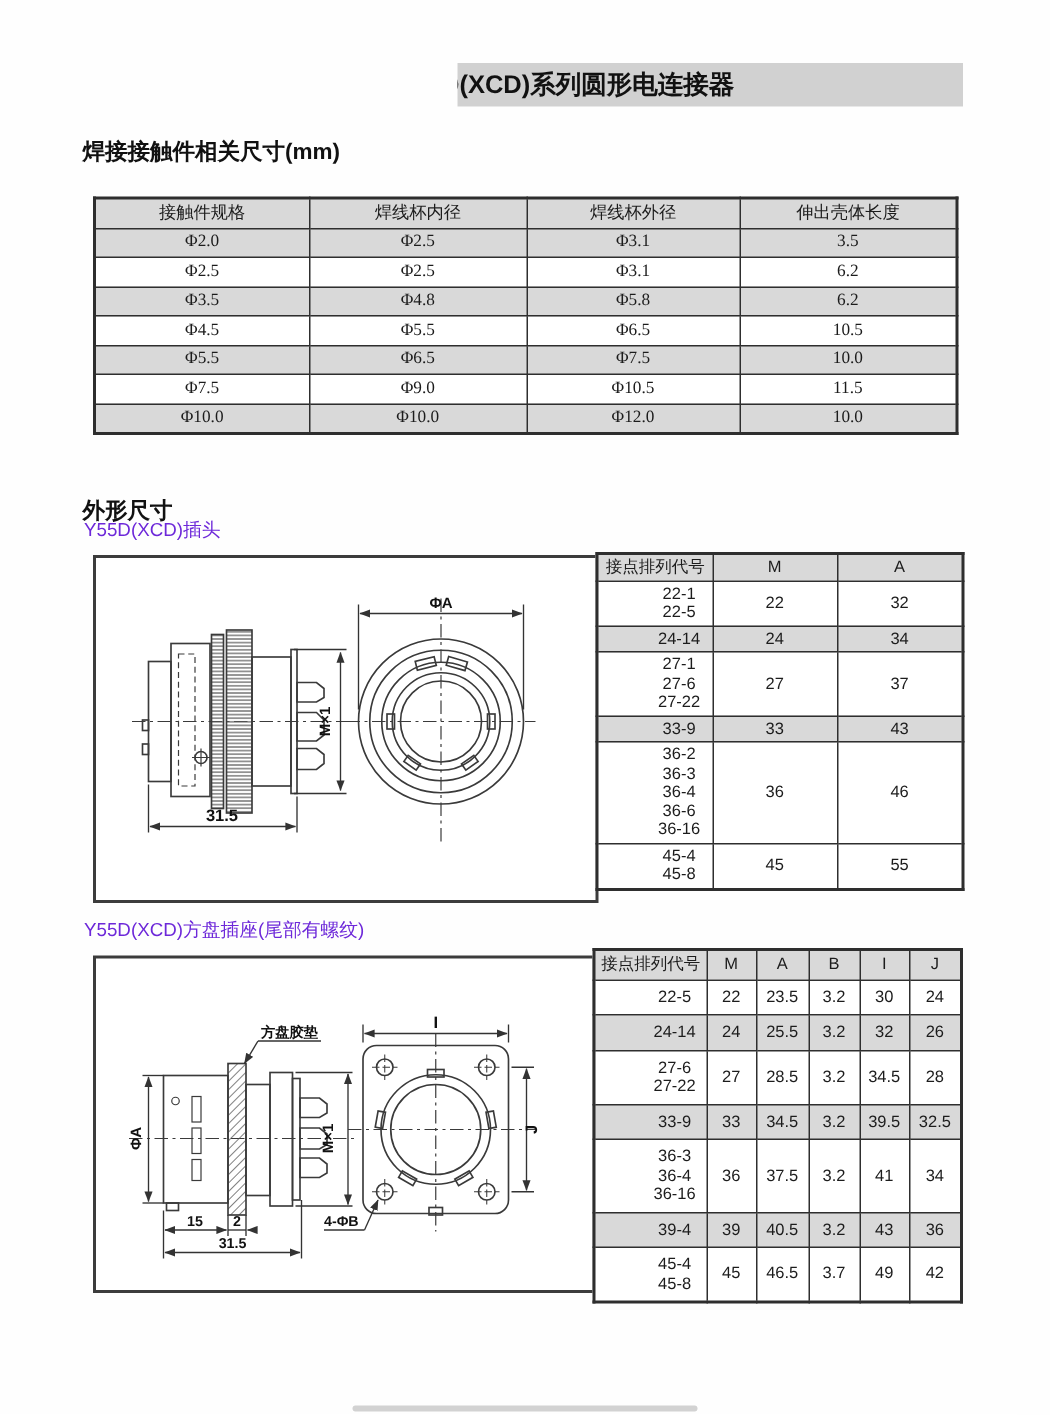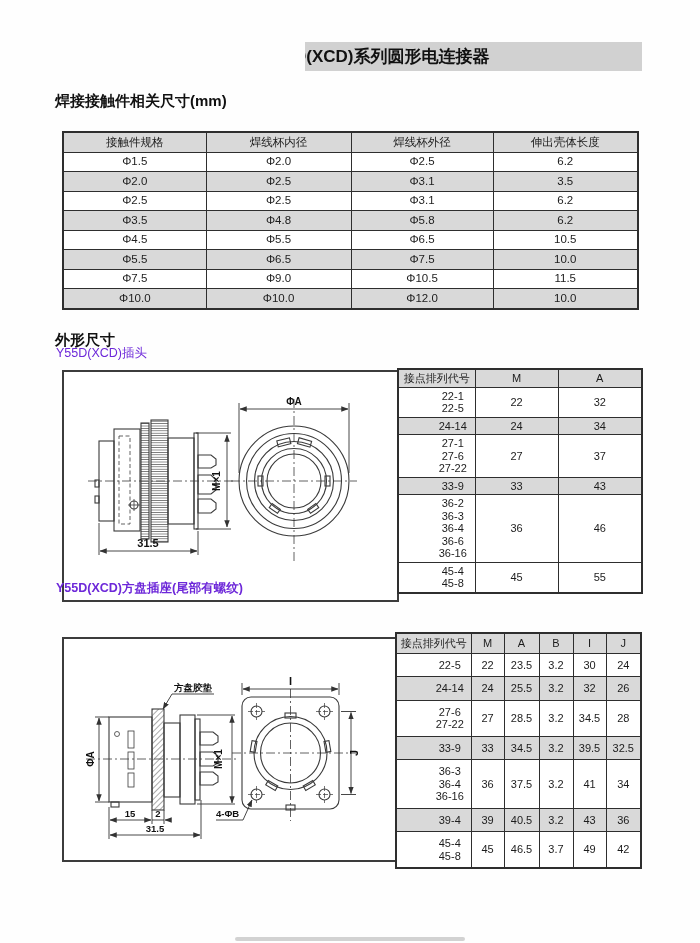--- a/index.html
+++ b/index.html
@@ -6,31 +6,31 @@
   .page{position:relative;width:700px;height:943px;background:#fefefe;overflow:hidden;
         font-family:"Liberation Sans","DejaVu Sans",sans-serif;color:#1c1c1c;}
   .header-bar{position:absolute;left:305px;top:42px;width:337px;height:29px;background:#d1d1d1;
               overflow:hidden;white-space:nowrap;font-weight:bold;font-size:17px;line-height:29px;color:#111;}
   .header-bar .clip{display:inline-block;margin-left:-11px;letter-spacing:0;}
   .sec-title{position:absolute;left:55px;font-weight:bold;font-size:15px;color:#111;text-align:center;}
   .t1{top:92px;}
   .t2{top:331px;}
   .fig-caption{position:absolute;left:56px;font-size:12.5px;color:#6d28d9;}
   .c1{top:345px;}
-  .c2{top:580px;font-weight:bold;}
+  .c2{top:612px;}
   .fig-box{position:absolute;border:2px solid #3c3c3c;background:#fff;}
   .b1{left:62px;top:370px;width:333px;height:228px;}
   .b2{left:62px;top:637px;width:331px;height:221px;}
   .fig-box svg{display:block;width:100%;height:100%;}
   table.tbl{position:absolute;border-collapse:collapse;table-layout:fixed;background:#fff;
             text-align:center;color:#1c1c1c;}
   table.tbl th,table.tbl td{border:1px solid #2e2e2e;font-weight:normal;vertical-align:middle;}
   table.tbl{border:2px solid #2e2e2e;}
   thead tr,tr.alt{background:#d9d9d9;}
-  .tbl1{left:62px;top:131px;width:575px;font-size:11.5px;}
+  .tbl1{left:62px;top:131px;width:575px;font-size:11.5px;font-family:Liberation Serif, serif;}
   .tbl1 th,.tbl1 td{padding:2.5px 0;line-height:13.5px;}
   .tbl2{left:397px;top:368px;width:244px;font-size:11px;}
   .tbl2 th,.tbl2 td{padding:2px 0;line-height:12.5px;}
   .tbl3{left:395px;top:632px;width:246px;font-size:11px;}
   .tbl3 th{padding:3px 0;line-height:12.5px;}
   .tbl3 td{padding:5px 0;line-height:12.5px;}
   .codes div{line-height:12.5px;margin-left:32px;}
   .footer-bar{position:absolute;left:235px;top:937px;width:230px;height:4px;background:#d2d2d2;border-radius:2px;}
   text{font-family:"Liberation Sans","DejaVu Sans",sans-serif;fill:#111;}
 </style>
@@ -54,26 +54,20 @@
       </colgroup>
     <thead>
       <tr>
         <th>接触件规格</th>
         <th>焊线杯内径</th>
         <th>焊线杯外径</th>
         <th>伸出壳体长度</th>
       </tr>
     </thead>
     <tbody>
-      <tr>
-        <td>Φ1.5</td>
-        <td>Φ2.0</td>
-        <td>Φ2.5</td>
-        <td>6.2</td>
-      </tr>
       <tr class="alt">
         <td>Φ2.0</td>
         <td>Φ2.5</td>
         <td>Φ3.1</td>
         <td>3.5</td>
       </tr>
       <tr>
         <td>Φ2.5</td>
         <td>Φ2.5</td>
         <td>Φ3.1</td>

